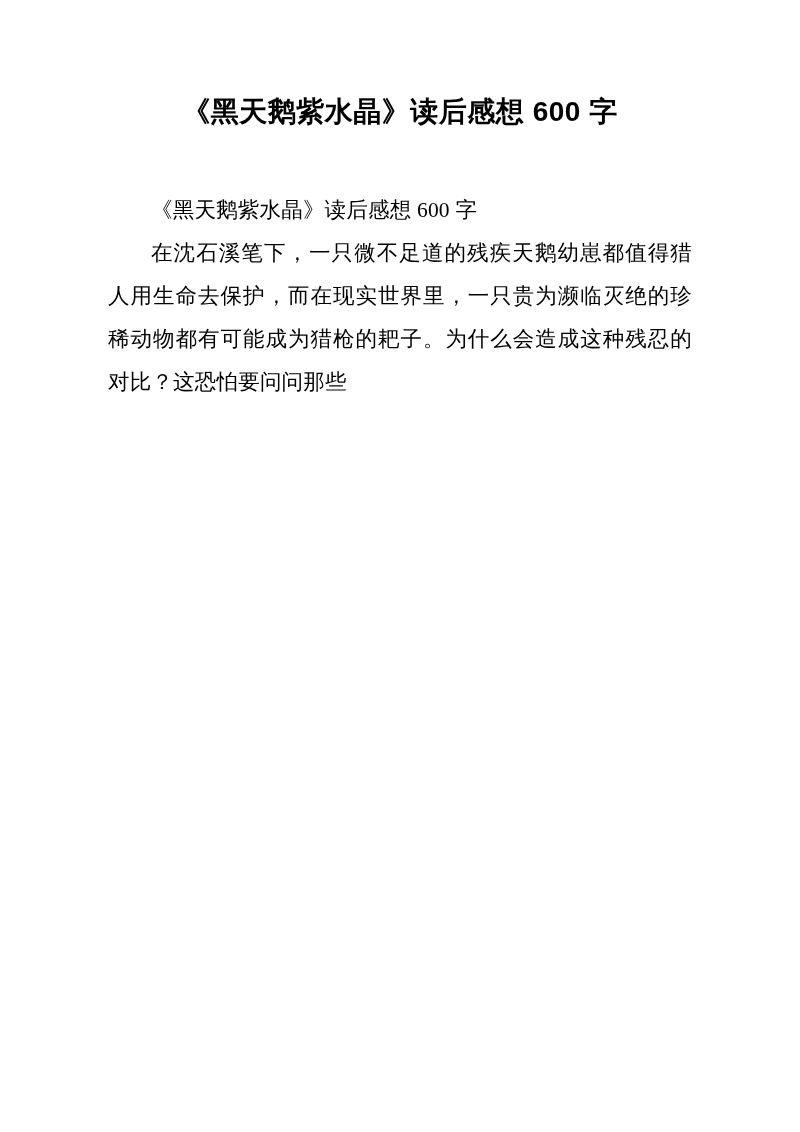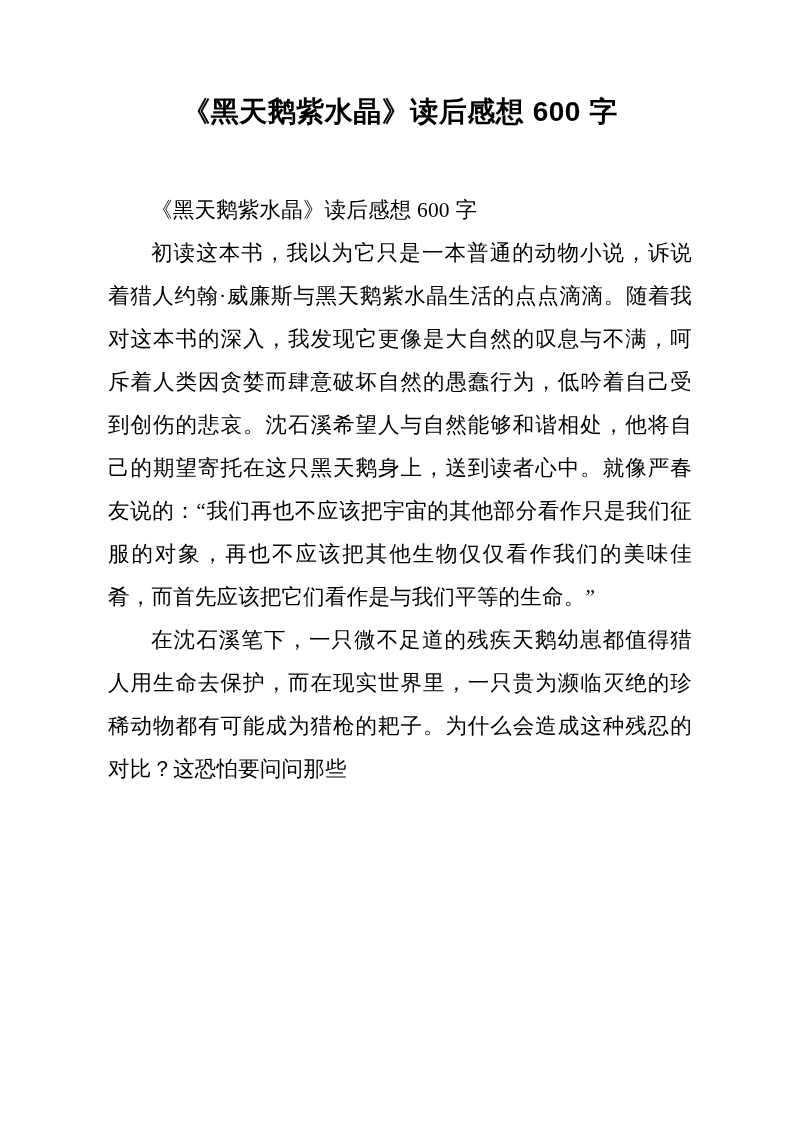--- a/index.html
+++ b/index.html
@@ -47,17 +47,16 @@
 </style>
 </head>
 <body>
 
 <div class="page">
 
   <h1 class="doc-title">《黑天鹅紫水晶》读后感想 600 字</h1>
 
   <div class="body-text">
     <p class="para">《黑天鹅紫水晶》读后感想 600 字</p>
-    <p class="para">初读这本书，我以为它只是一本普通的动物小说，诉说着猎人约翰·威廉斯与黑天鹅紫水晶生活的点点滴滴。随着我对这本书的深入，我发现它更像是大自然的叹息与不满，呵斥着人类因贪婪而肆意破坏自然的愚蠢行为，低吟着自己受到创伤的悲哀。沈石溪希望人与自然能够和谐相处，他将自己的期望寄托在这只黑天鹅身上，送到读者心中。就像严春友说的：“我们再也不应该把宇宙的其他部分看作只是我们征服的对象，再也不应该把其他生物仅仅看作我们的美味佳肴，而首先应该把它们看作是与我们平等的生命。”</p>
     <p class="para">在沈石溪笔下，一只微不足道的残疾天鹅幼崽都值得猎人用生命去保护，而在现实世界里，一只贵为濒临灭绝的珍稀动物都有可能成为猎枪的耙子。为什么会造成这种残忍的对比？这恐怕要问问那些</p>
   </div>
 
 </div>
 
 </body></html>

